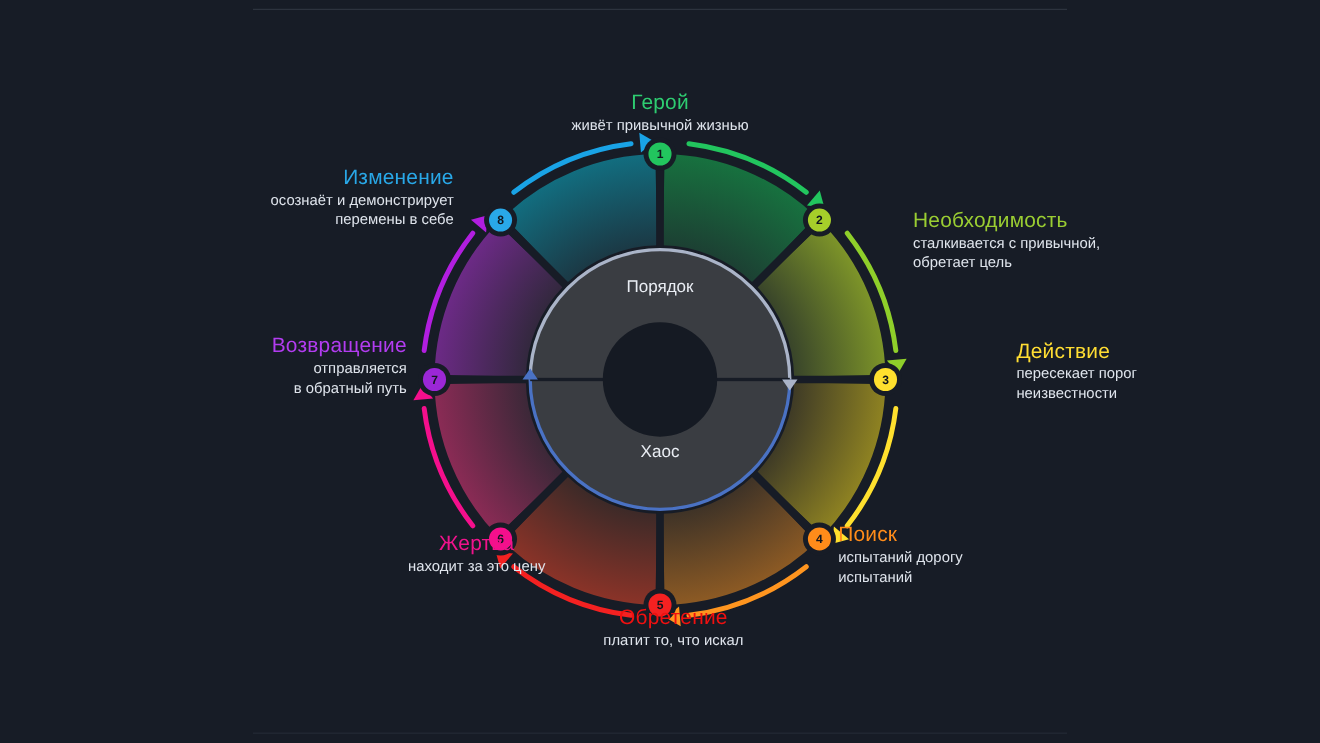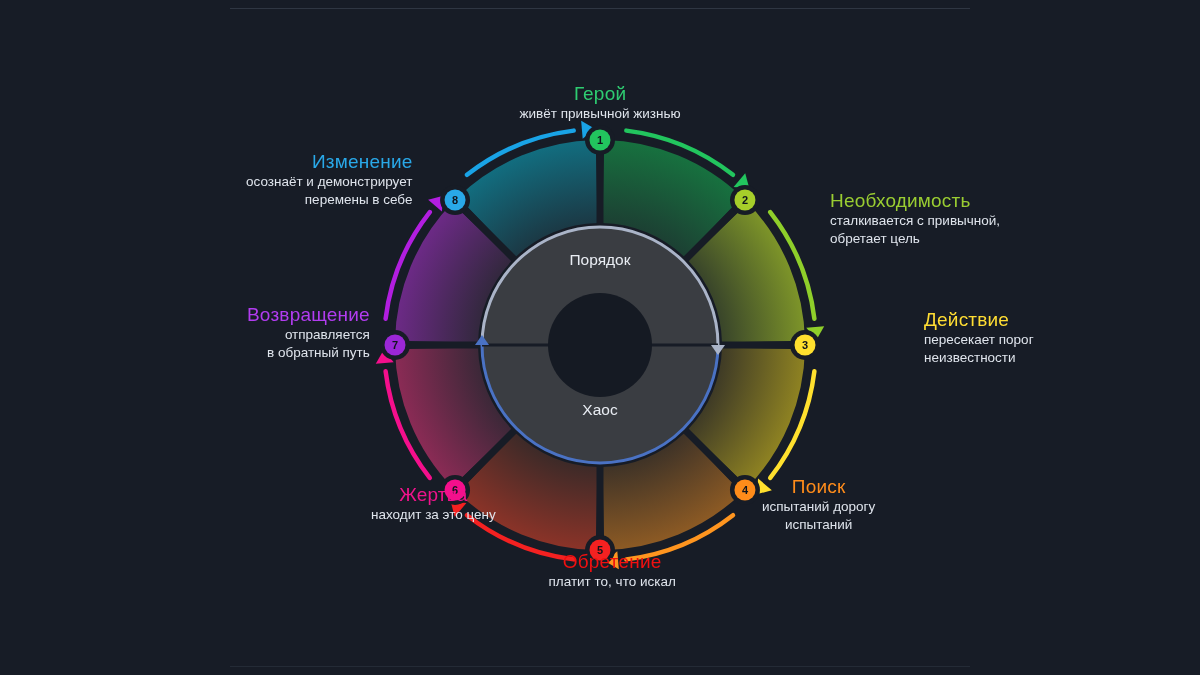--- a/index.html
+++ b/index.html
@@ -153,21 +153,21 @@
       <div class="lbl l" style="position: absolute; top: 148px; left: 830px;">
         <div class="title" style="color: rgb(154, 205, 50); margin-top: 41px;">Необходимость</div>
         <div class="sub">сталкивается с привычной,</div>
         <div class="sub">обретает цель</div>
       </div>
       <div class="lbl l" style="position: absolute; top: 308px; left: 876px; margin-left: 48px;">
         <div class="title" style="color: rgb(255, 221, 51);">Действие</div>
         <div class="sub">пересекает порог</div>
         <div class="sub">неизвестности</div>
       </div>
-      <div class="lbl l" style="position: absolute; top: 475px; left: 762px; text-align: center;">
+      <div class="lbl l" style="position: absolute; top: 475px; left: 762px;">
         <div class="title" style="color: rgb(255, 140, 26);">Поиск</div>
         <div class="sub">испытаний дорогу</div>
         <div class="sub">испытаний</div>
       </div>
       <div class="lbl c" style="position: absolute; top: 550px; left: 532.5px; margin-left: 16px;">
         <div class="title" style="color: rgb(240, 16, 16);">Обретение</div>
         <div class="sub">платит то, что искал</div>
       </div>
       <div class="lbl c" style="position: absolute; top: 483px; left: 371px;">
         <div class="title" style="color: rgb(240, 19, 140);">Жертва</div>

